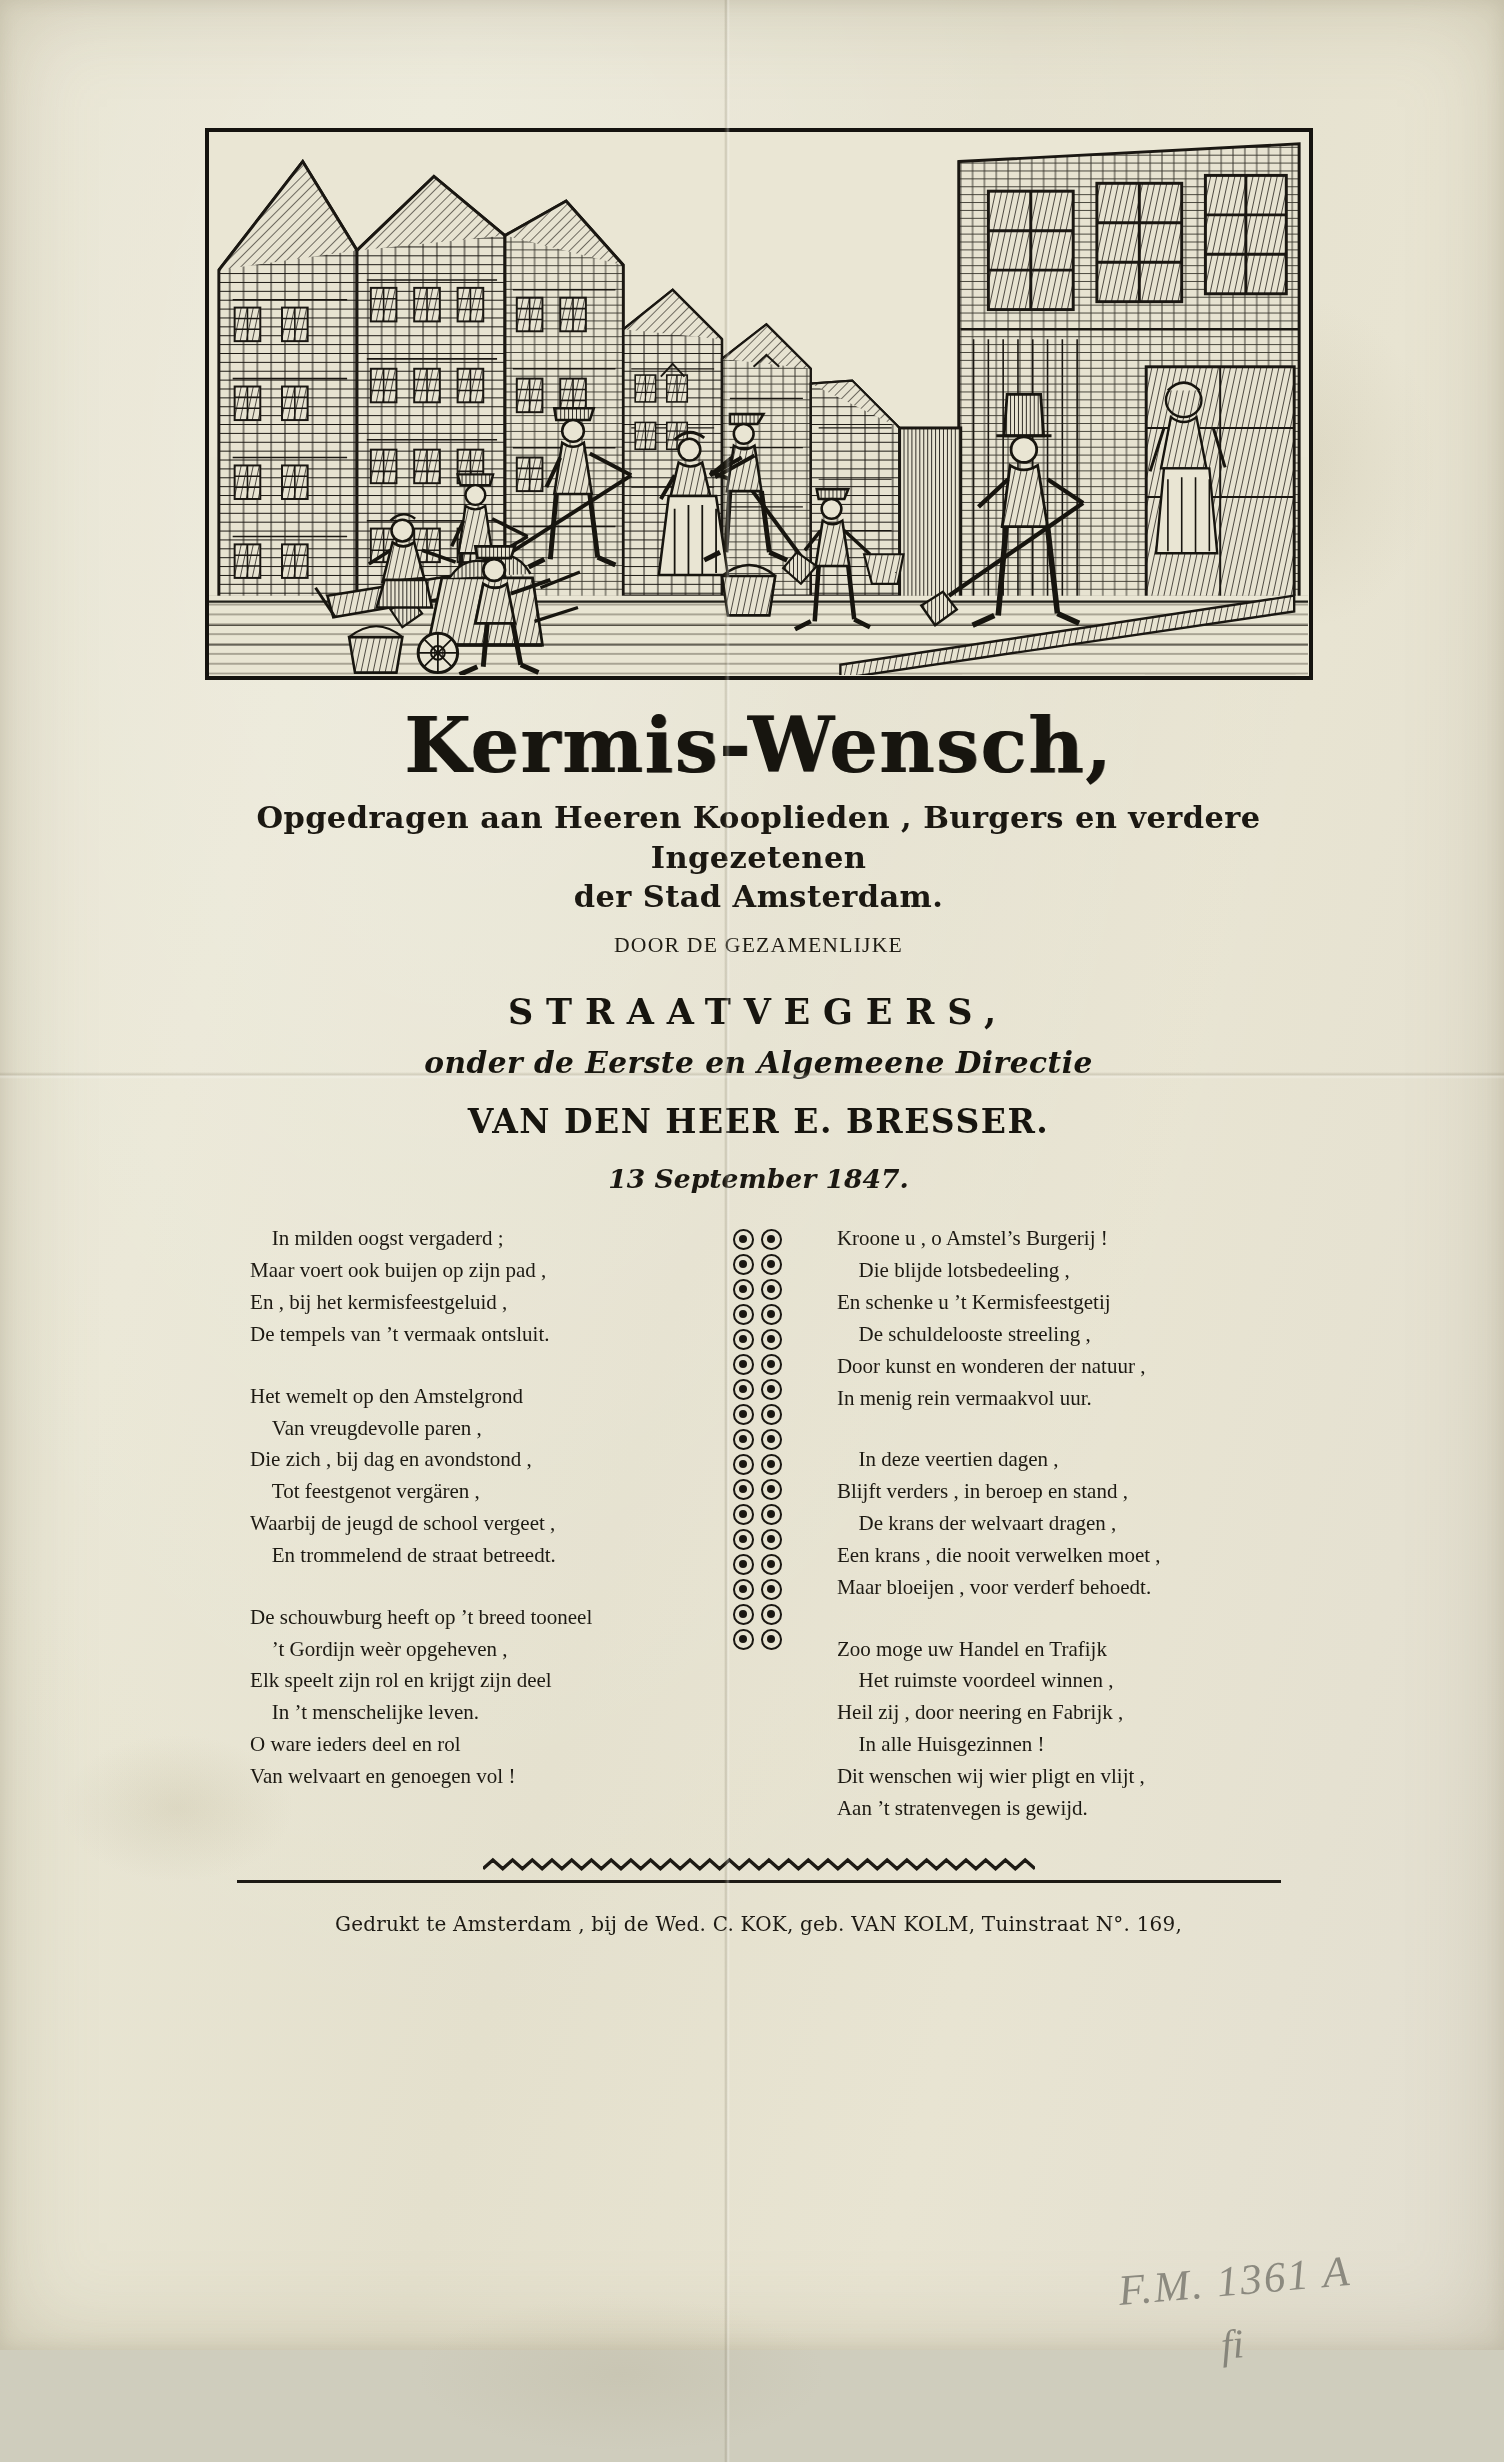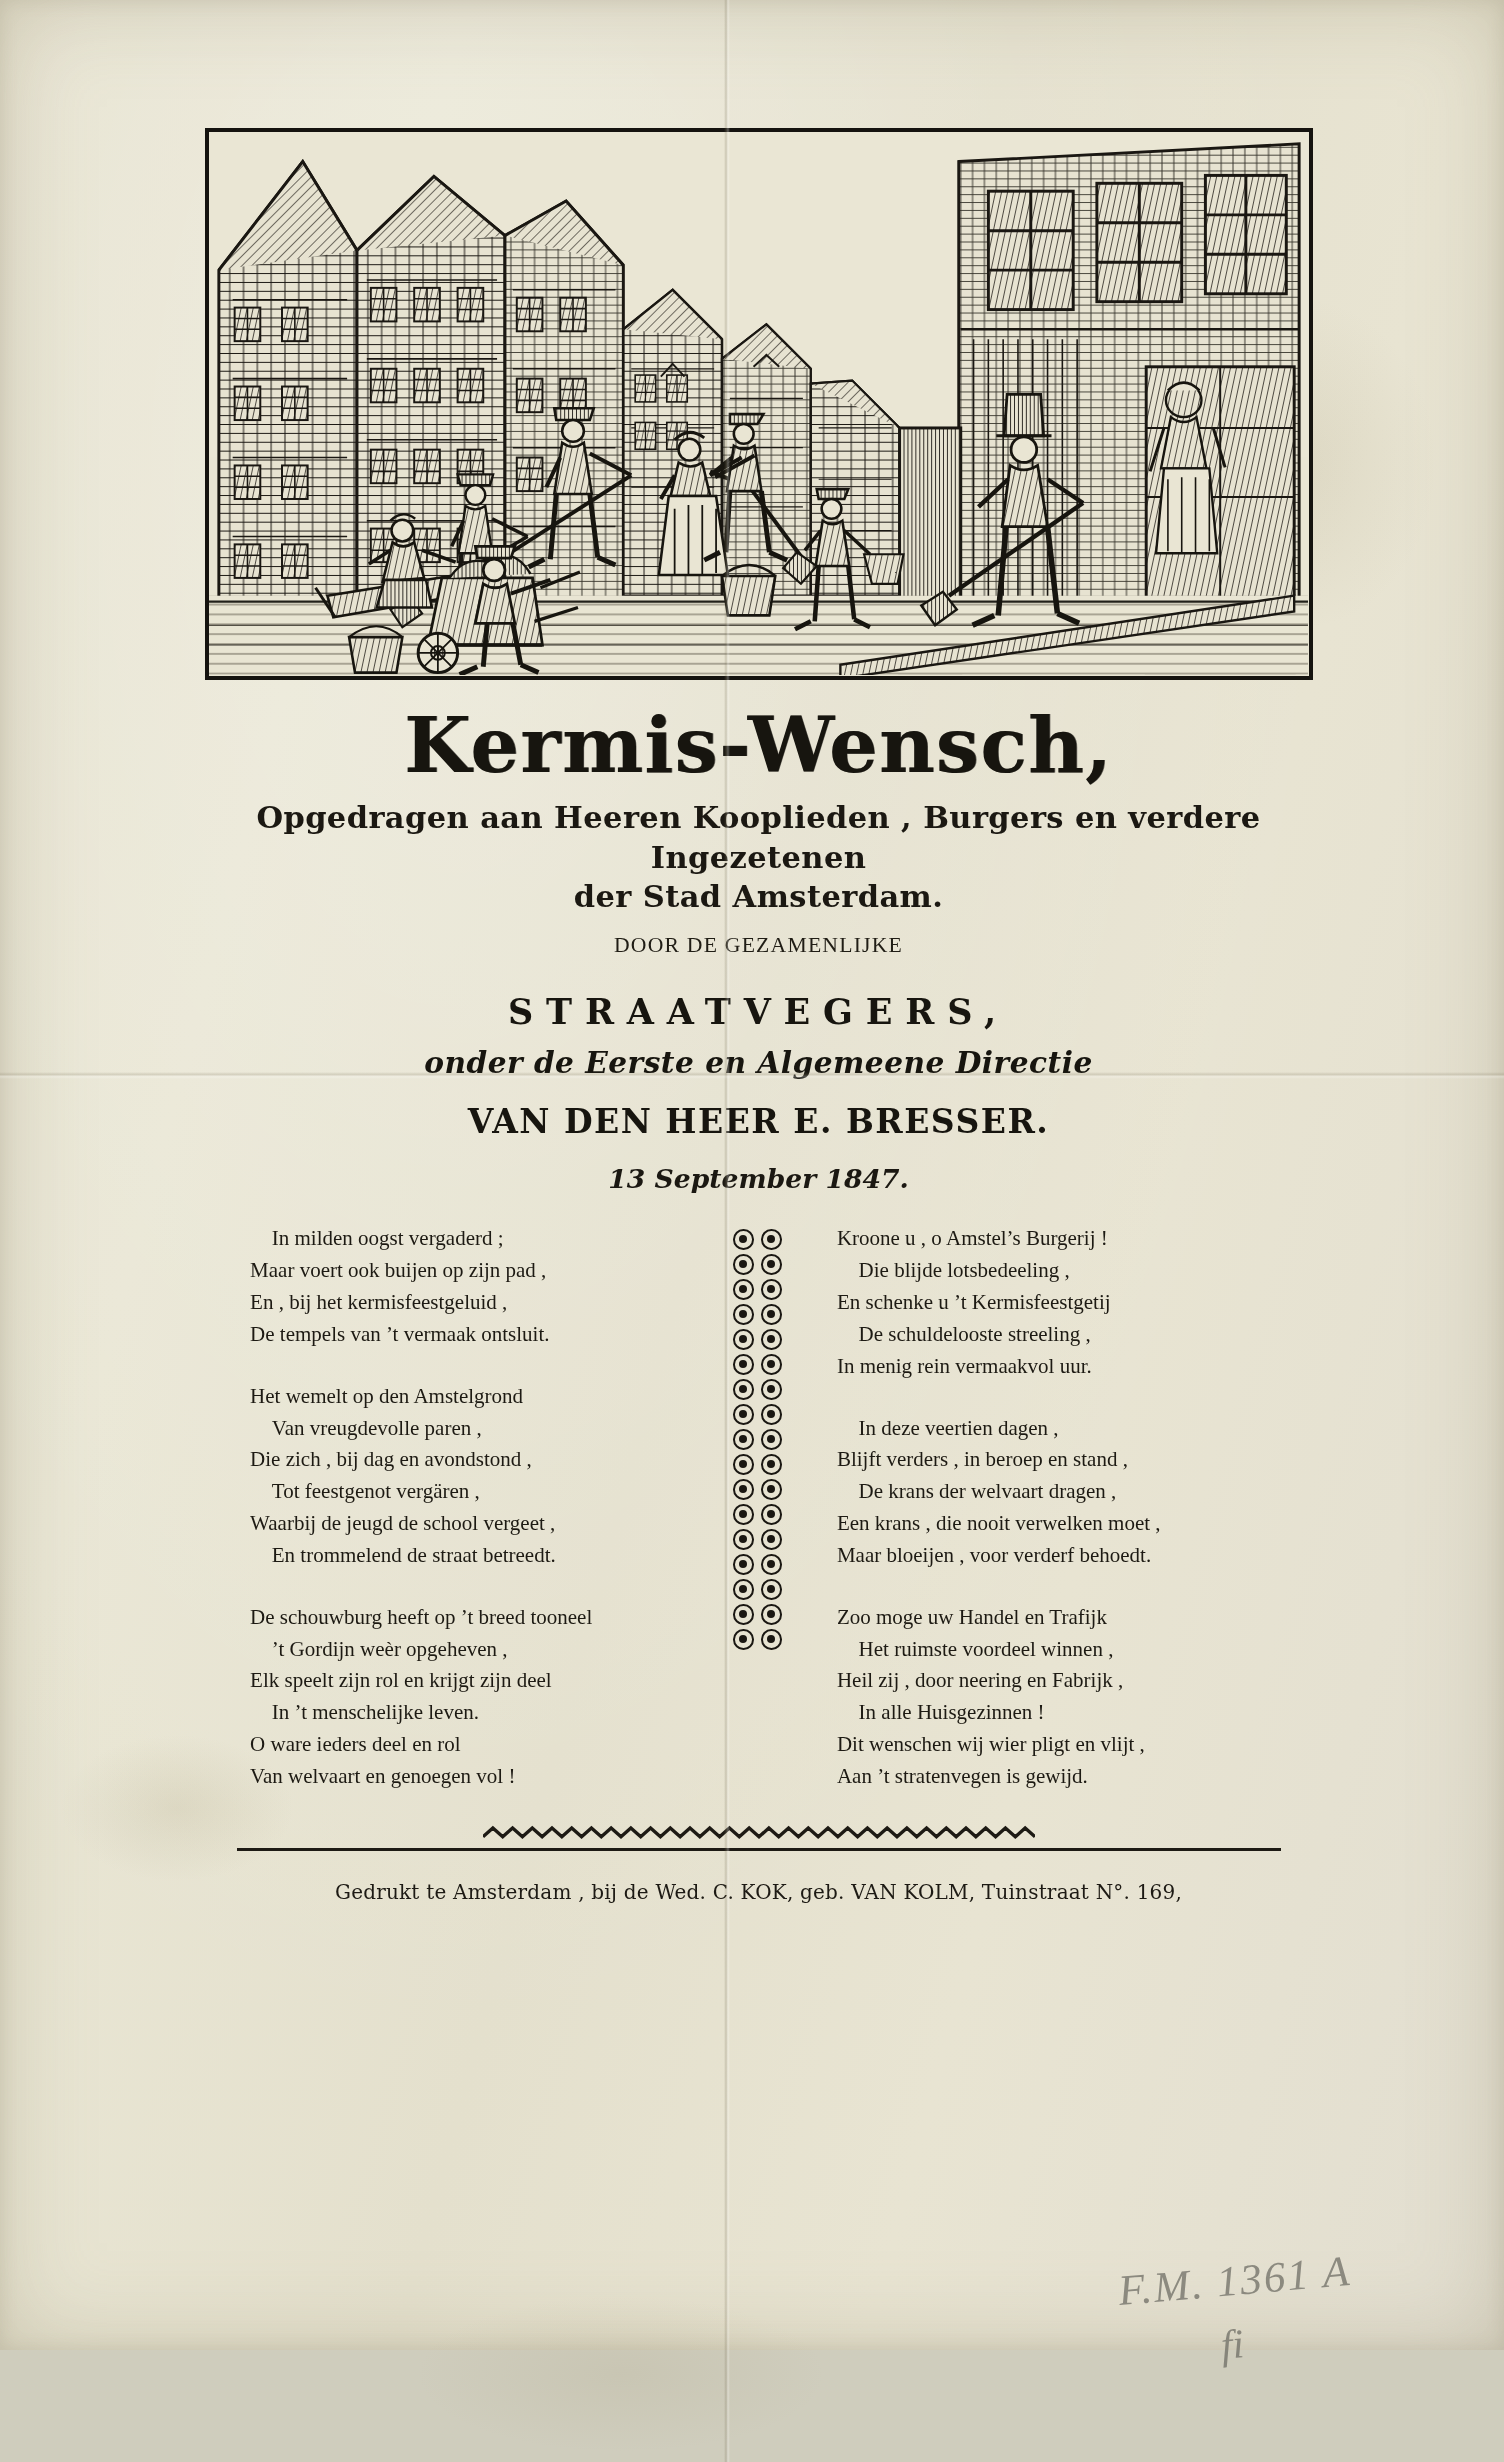--- a/index.html
+++ b/index.html
@@ -648,20 +648,21 @@
             <span class="orn-dot"></span>
           </div>
       </div>
 
       <div class="poem-col right">
         <div class="stanza">
           <div class="vline">Kroone u , o Amstel’s Burgerij !</div>
           <div class="vline ind">Die blijde lotsbedeeling ,</div>
           <div class="vline">En schenke u ’t Kermisfeestgetij</div>
           <div class="vline ind">De schuldelooste streeling ,</div>
+          <div class="vline">Door kunst en wonderen der natuur ,</div>
           <div class="vline">In menig rein vermaakvol uur.</div>
         </div>
         <div class="stanza">
           <div class="vline ind">In deze veertien dagen ,</div>
           <div class="vline">Blijft verders , in beroep en stand ,</div>
           <div class="vline ind">De krans der welvaart dragen ,</div>
           <div class="vline">Een krans , die nooit verwelken moet ,</div>
           <div class="vline">Maar bloeijen , voor verderf behoedt.</div>
         </div>
         <div class="stanza">

